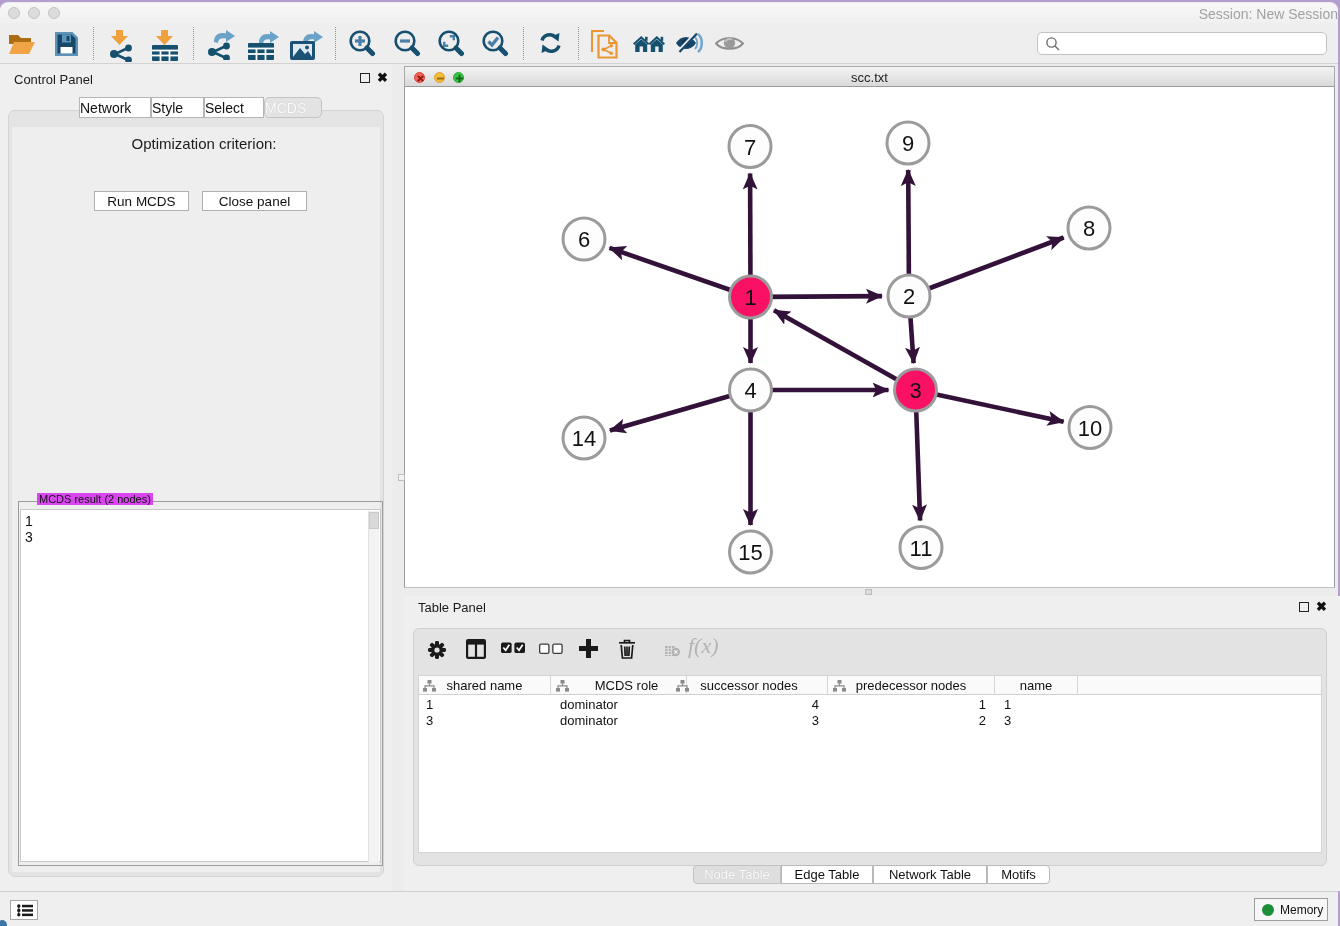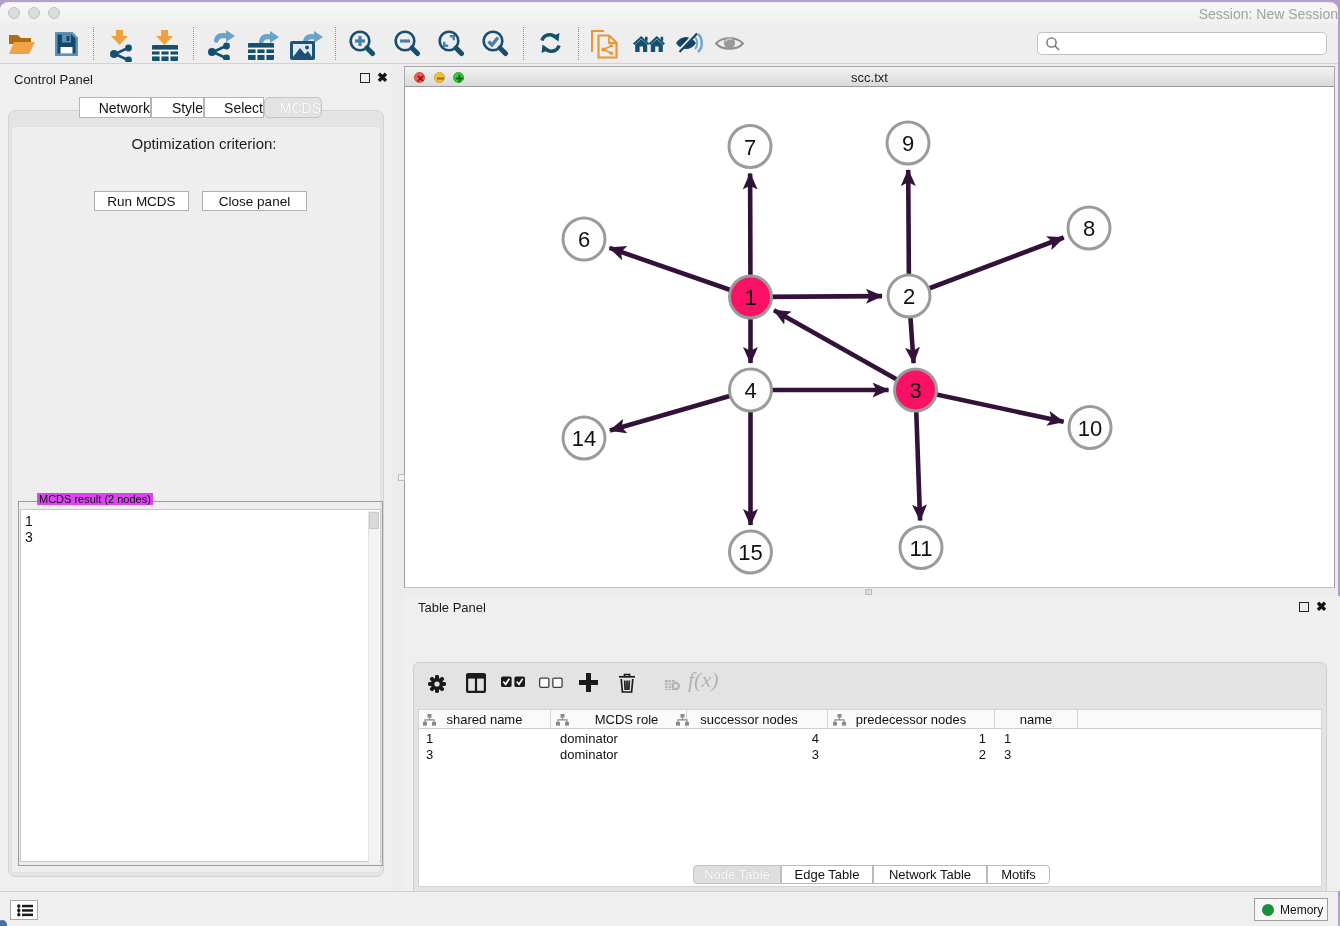--- a/index.html
+++ b/index.html
@@ -12,41 +12,41 @@
 #titlebar .t { position:absolute; top:3px; width:100%; text-align:right; font-size:14px; color:#a2a2a2; }
 .tl { position:absolute; top:4px; width:12px; height:12px; border-radius:50%; background:#dcdcdc; border:1px solid #c3c3c3; }
 
 #toolbar { position:absolute; top:23px; left:0; width:1338px; height:41px; background:#eeeeee; border-bottom:1px solid #d2d2d2; }
 .sep { position:absolute; top:4px; height:33px; width:0; border-left:1px dotted #8f8f8f; }
 .ticon { position:absolute; top:6px; }
 #search { position:absolute; left:1037px; top:9px; width:290px; height:23px; background:#fff; border:1px solid #c3c3c3; border-radius:5px; }
 
 #cpanel { position:absolute; left:0; top:64px; width:392px; height:827px; background:#efefef; }
 #cpanel .hdr { position:absolute; left:14px; top:8px; font-size:13px; color:#1b1b1b; }
-.tabbtn { position:absolute; top:33px; height:21px; background:#fff; border:1px solid #b5b5b5; color:#111; font-size:14px; text-align:right; line-height:20px; }
+.tabbtn { position:absolute; top:33px; height:21px; background:#fff; border:1px solid #b5b5b5; color:#111; font-size:14px; text-align:left; line-height:20px; }
 #mcdsouter { position:absolute; left:8px; top:46px; width:376px; height:767px; background:#e4e4e4; border:1px solid #d4d4d4; border-radius:7px; }
 #mcdsinner { position:absolute; left:11px; top:62px; width:370px; height:747px; background:#eeeeee; border-radius:3px; border:1px solid #e2e2e2; }
 #optlabel { position:absolute; left:8px; top:71px; width:392px; text-align:center; font-size:15px; color:#1c1c1c; }
 #dropdown { position:absolute; left:44px; top:96px; width:311px; height:20px; background:#fff; border:1px solid #ababab; border-radius:4px; font-size:14px; color:#111; line-height:18px; padding-left:13px; }
 .btn { position:absolute; top:127px; height:20px; background:#fff; border:1px solid #b0b0b0; border-radius:0; font-size:13.5px; color:#111; text-align:center; line-height:19px; }
 #fieldset { position:absolute; left:18px; top:437px; width:365px; height:365px; border:1px solid #9d9d9d; }
 #fieldset .legend { position:absolute; left:18px; top:-9px; background:#d946ef; padding:0 2px; font-size:11px; color:#111; }
 #resultbox { position:absolute; left:1px; top:7px; width:361px; height:353px; background:#fff; border:1px solid #c8c8c8; font-size:14px; color:#111; line-height:16px; }
 #resultbox .sb { position:absolute; right:1px; top:1px; width:11px; height:352px; background:#f3f3f3; border-left:1px solid #e2e2e2; }
 #resultbox .sbthumb { position:absolute; right:1px; top:2px; width:10px; height:17px; background:#d9d9d9; border:1px solid #cacaca; }
 
 #netwin { position:absolute; left:404px; top:66px; width:931px; height:525px; }
 #nettitle { position:absolute; left:0; top:0; width:931px; height:21px; background:linear-gradient(#f3f3f3,#d9d9d9); border:1px solid #a8a8a8; border-bottom:1px solid #9a9a9a; }
 #nettitle .t { position:absolute; top:3px; width:100%; text-align:center; font-size:13px; color:#1d1d1d; }
 .mbtn { position:absolute; top:4.5px; width:11px; height:11px; border-radius:50%; }
 #netcanvas { position:absolute; left:0; top:21px; width:931px; height:501px; background:#ffffff; border-left:1px solid #9d9d9d; border-right:1px solid #9d9d9d; border-bottom:1px solid #c0c0c0; }
 
 #tpanel { position:absolute; left:404px; top:596px; width:936px; height:295px; background:#efefef; }
 #tpanel .hdr { position:absolute; left:14px; top:4px; font-size:13px; color:#1b1b1b; }
-#tcontainer { position:absolute; left:9px; top:32px; width:914px; height:238px; background:#e3e3e3; border:1px solid #cfcfcf; border-radius:6px;margin-top:34px; }
+#tcontainer { position:absolute; left:9px; top:32px; width:914px; height:238px; background:#e3e3e3; border:1px solid #cfcfcf; border-radius:6px; }
 #ttable { position:absolute; left:4px; top:46px; width:904px; height:178px; background:#fff; border:1px solid #d4d4d4; }
 #thead { position:absolute; left:0; top:0; width:902px; height:19px; background:#fafafa; border-bottom:1px solid #d0d0d0; }
 .thcell { position:absolute; top:0; height:19px; border-right:1px solid #d6d6d6; font-size:13px; color:#111; }
 .thcell span { position:absolute; top:2px; width:100%; text-align:center; }
 .trow { position:absolute; width:902px; height:16px; font-size:13px; color:#111; }
 .td { position:absolute; top:1px; }
 
 .btab { position:absolute; top:269px; height:19px; background:#fff; border:1px solid #b9b9b9; font-size:13px; color:#111; text-align:center; line-height:17px; }
 
 #statusbar { position:absolute; left:0; top:891px; width:1338px; height:35px; background:#efefef; border-top:1px solid #d0d0d0; }

